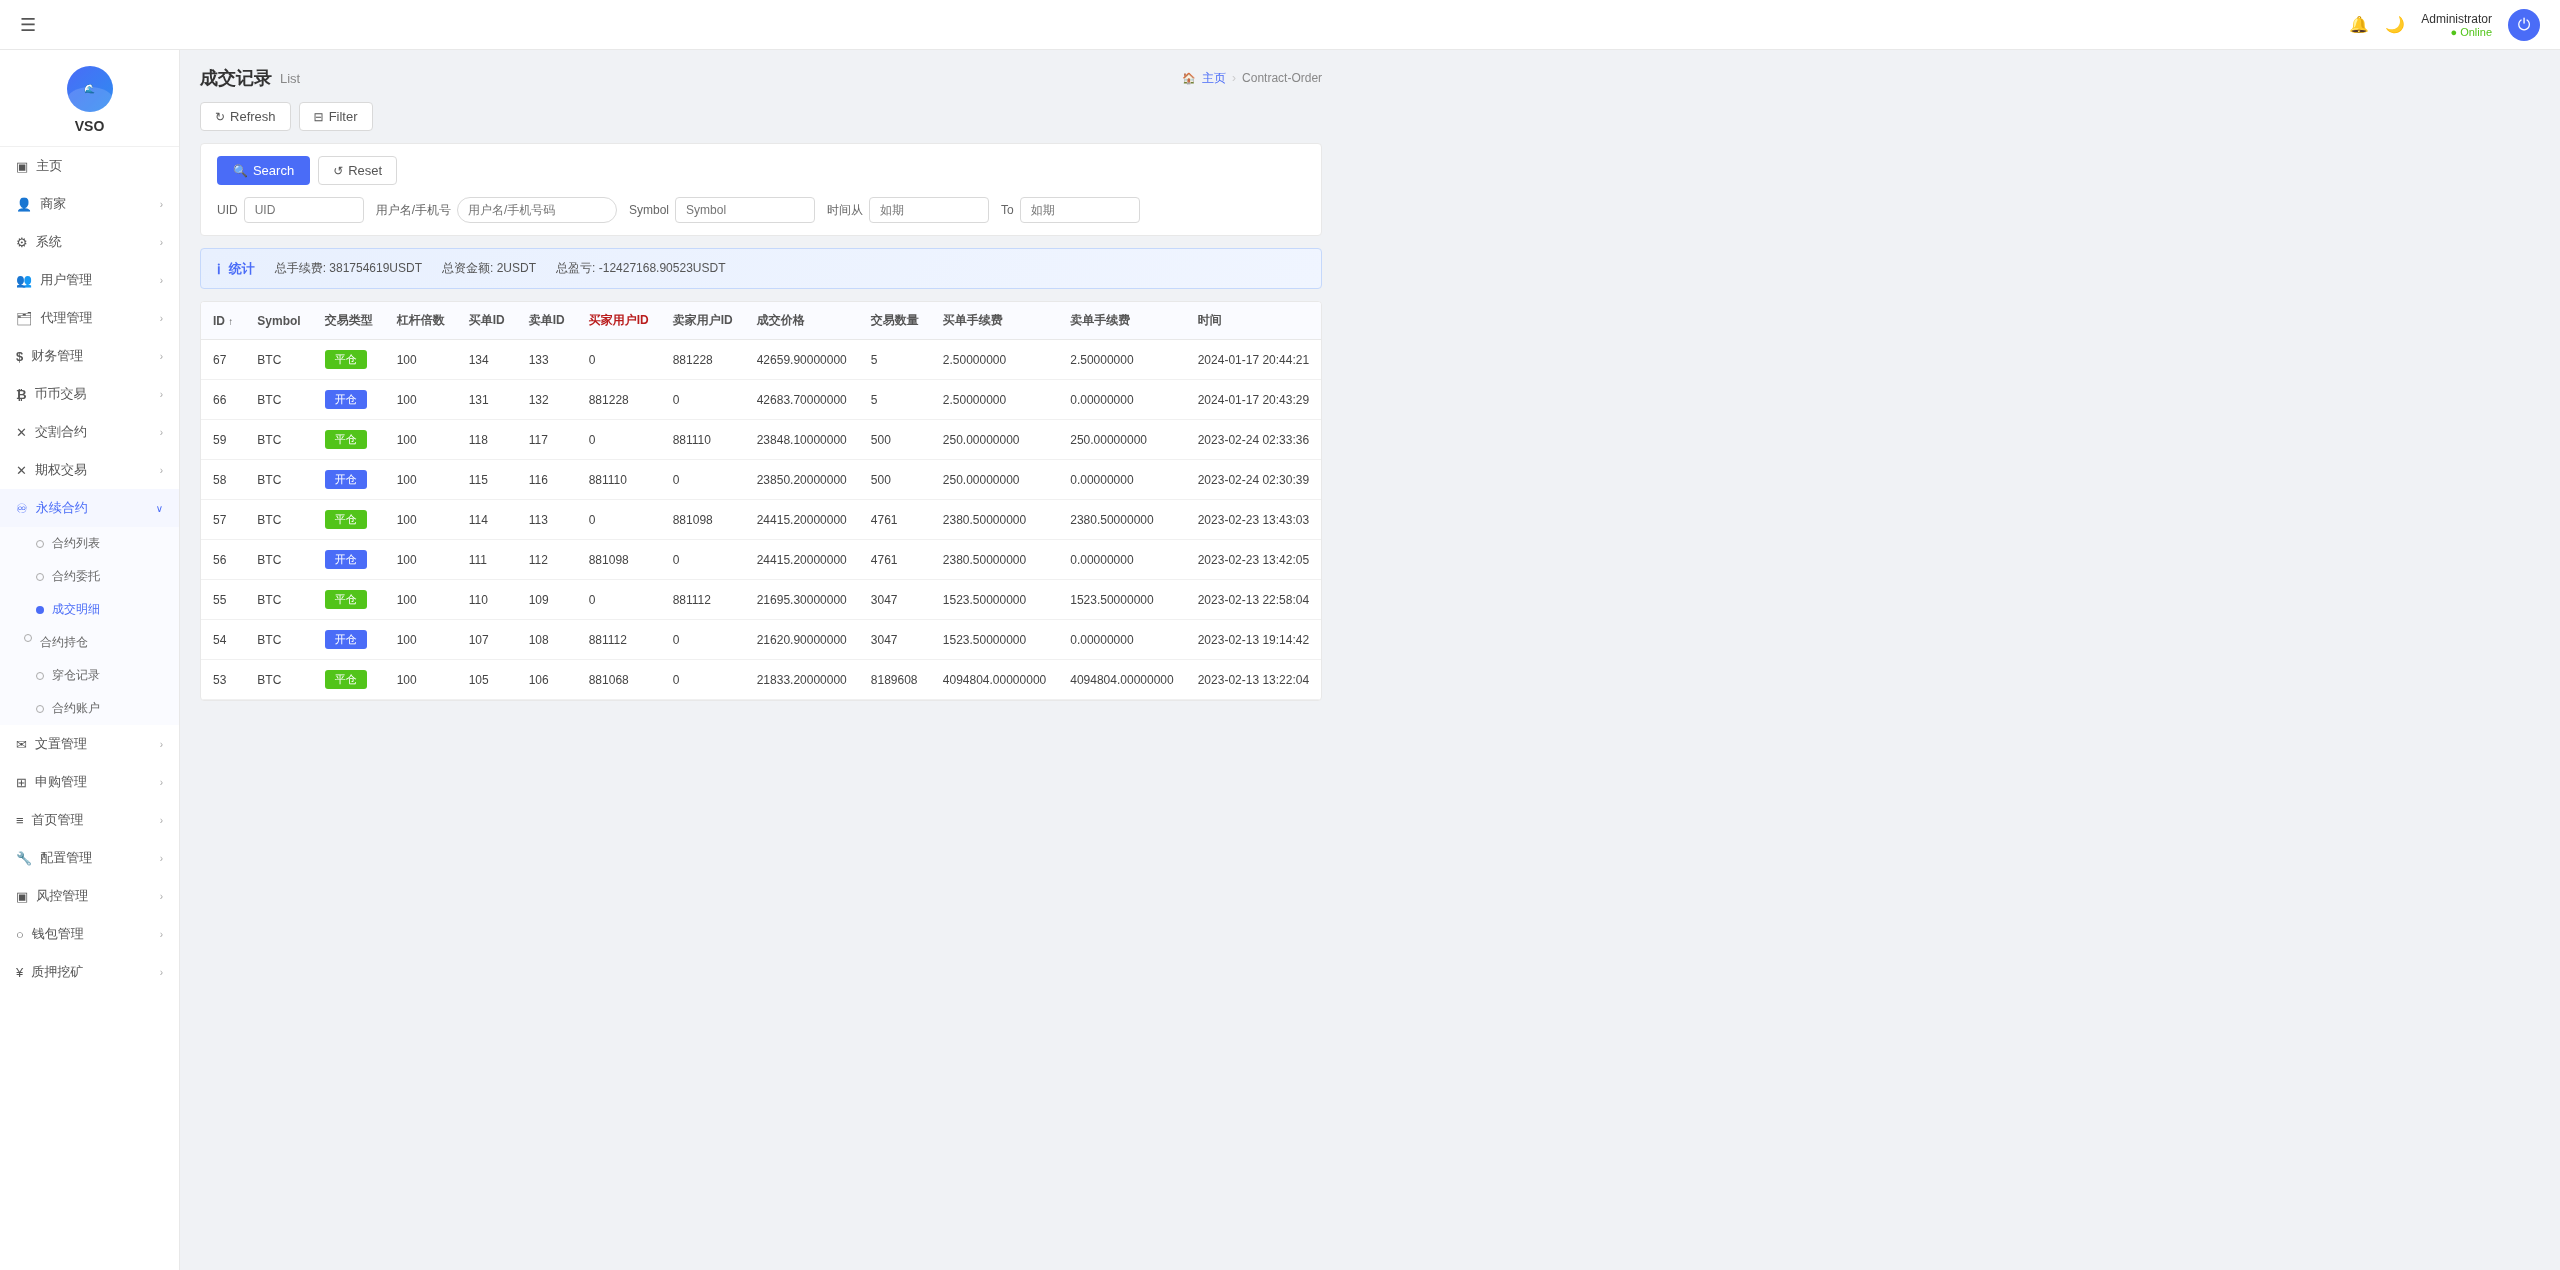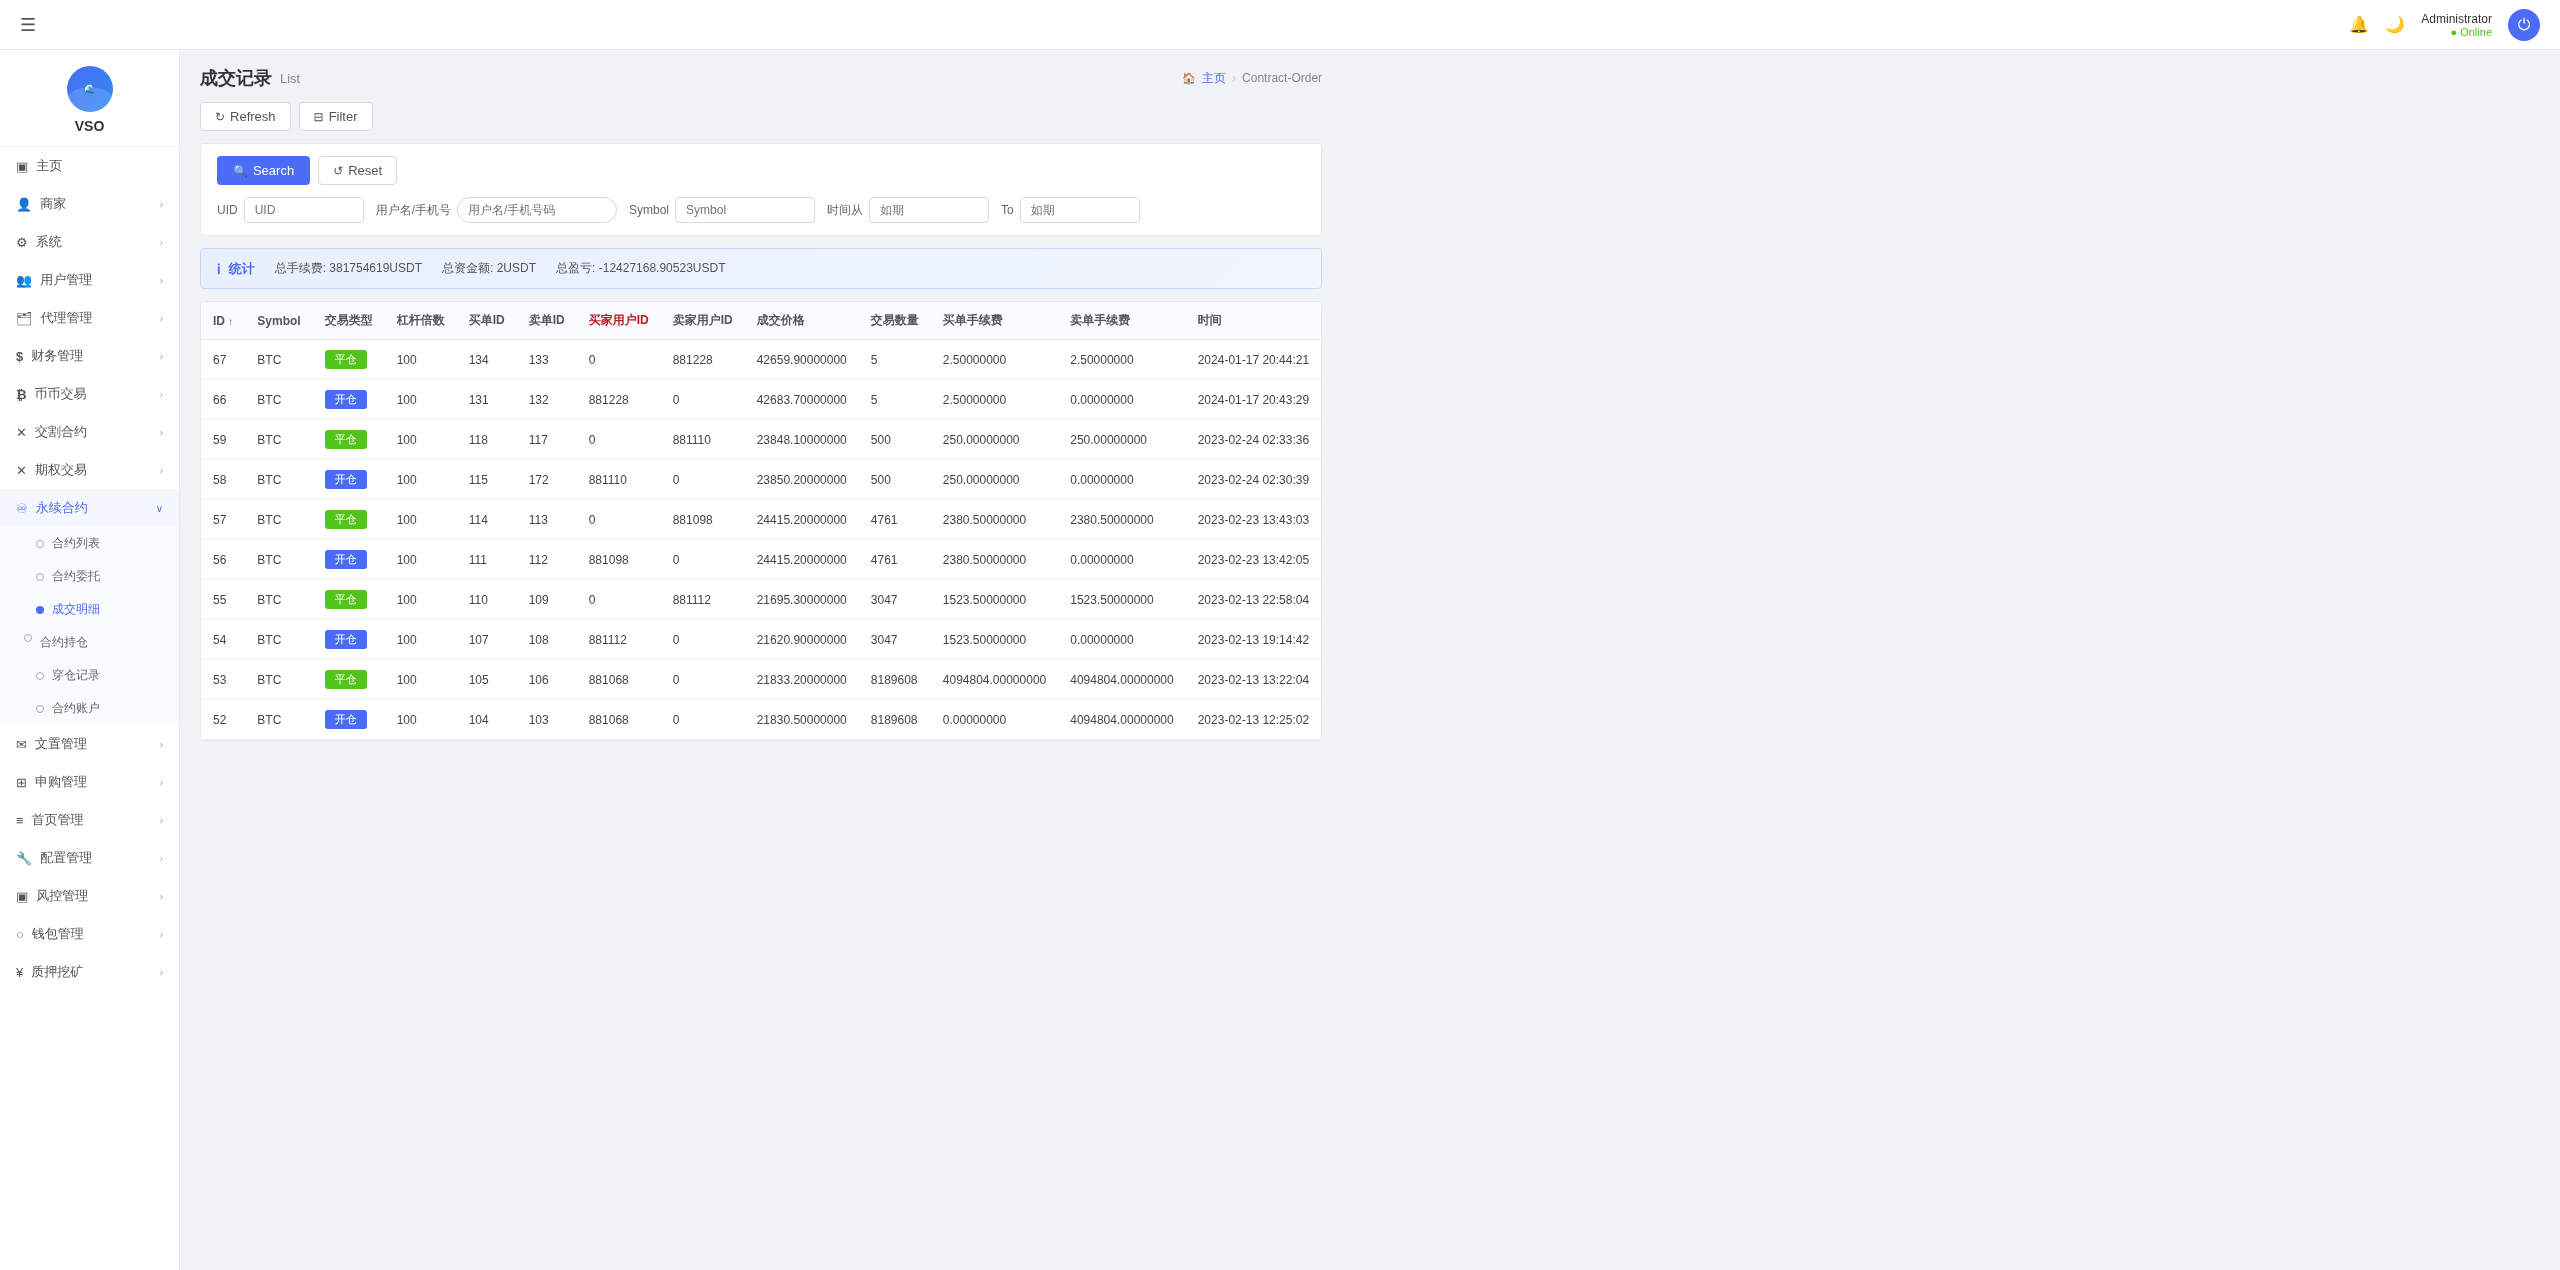--- a/index.html
+++ b/index.html
@@ -285,21 +285,21 @@
               <td style="padding:10px 12px;color:#444;">250.00000000</td>
               <td style="padding:10px 12px;color:#444;">250.00000000</td>
               <td style="padding:10px 12px;color:#444;white-space:nowrap;">2023-02-24 02:33:36</td>
             </tr>
             <tr style="border-bottom: 1px solid rgb(240, 240, 240);">
               <td style="padding:10px 12px;color:#444;white-space:nowrap;">58</td>
               <td style="padding:10px 12px;color:#444;">BTC</td>
               <td style="padding:10px 12px;"><span style="display:inline-block;padding:2px 10px;border-radius:3px;font-size:11px;font-weight:500;background:#4a6cf7;color:white;">开仓</span></td>
               <td style="padding:10px 12px;color:#444;">100</td>
               <td style="padding:10px 12px;color:#444;">115</td>
-              <td style="padding:10px 12px;color:#444;">172</td>
+              <td style="padding:10px 12px;color:#444;">116</td>
               <td style="padding:10px 12px;color:#444;">881110</td>
               <td style="padding:10px 12px;color:#444;">0</td>
               <td style="padding:10px 12px;color:#444;">23850.20000000</td>
               <td style="padding:10px 12px;color:#444;">500</td>
               <td style="padding:10px 12px;color:#444;">250.00000000</td>
               <td style="padding:10px 12px;color:#444;">0.00000000</td>
               <td style="padding:10px 12px;color:#444;white-space:nowrap;">2023-02-24 02:30:39</td>
             </tr>
             <tr style="border-bottom: 1px solid rgb(240, 240, 240);">
               <td style="padding:10px 12px;color:#444;white-space:nowrap;">57</td>
@@ -369,32 +369,17 @@
               <td style="padding:10px 12px;color:#444;">105</td>
               <td style="padding:10px 12px;color:#444;">106</td>
               <td style="padding:10px 12px;color:#444;">881068</td>
               <td style="padding:10px 12px;color:#444;">0</td>
               <td style="padding:10px 12px;color:#444;">21833.20000000</td>
               <td style="padding:10px 12px;color:#444;">8189608</td>
               <td style="padding:10px 12px;color:#444;">4094804.00000000</td>
               <td style="padding:10px 12px;color:#444;">4094804.00000000</td>
               <td style="padding:10px 12px;color:#444;white-space:nowrap;">2023-02-13 13:22:04</td>
             </tr>
-            <tr style="border-bottom: 1px solid rgb(240, 240, 240);">
-              <td style="padding:10px 12px;color:#444;white-space:nowrap;">52</td>
-              <td style="padding:10px 12px;color:#444;">BTC</td>
-              <td style="padding:10px 12px;"><span style="display:inline-block;padding:2px 10px;border-radius:3px;font-size:11px;font-weight:500;background:#4a6cf7;color:white;">开仓</span></td>
-              <td style="padding:10px 12px;color:#444;">100</td>
-              <td style="padding:10px 12px;color:#444;">104</td>
-              <td style="padding:10px 12px;color:#444;">103</td>
-              <td style="padding:10px 12px;color:#444;">881068</td>
-              <td style="padding:10px 12px;color:#444;">0</td>
-              <td style="padding:10px 12px;color:#444;">21830.50000000</td>
-              <td style="padding:10px 12px;color:#444;">8189608</td>
-              <td style="padding:10px 12px;color:#444;">0.00000000</td>
-              <td style="padding:10px 12px;color:#444;">4094804.00000000</td>
-              <td style="padding:10px 12px;color:#444;white-space:nowrap;">2023-02-13 12:25:02</td>
-            </tr>
           </tbody>
       </table>
     </div>
   </div>
 </div>
 
 </body></html>

